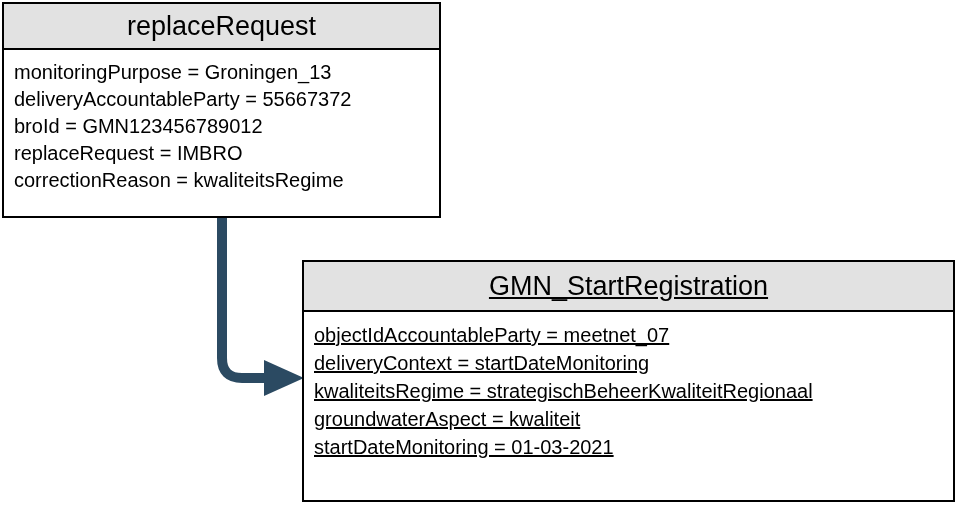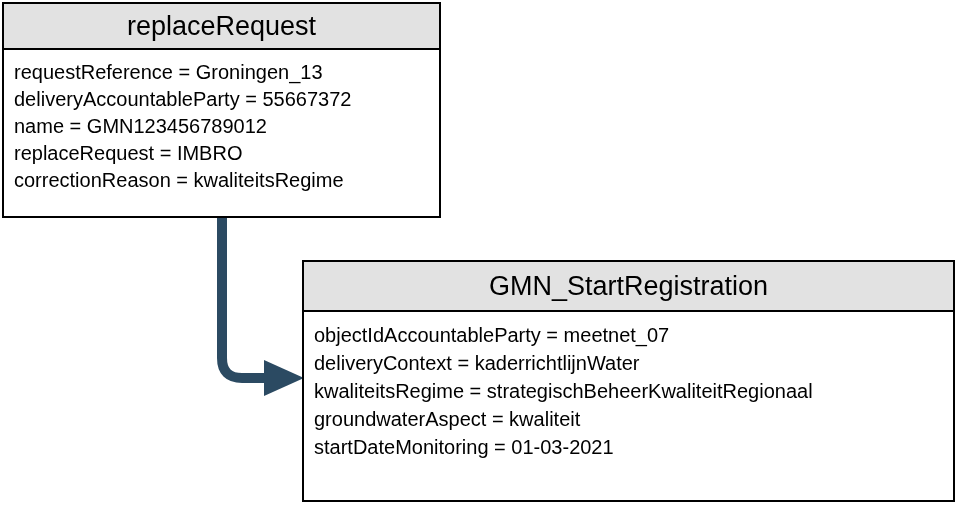--- a/index.html
+++ b/index.html
@@ -32,20 +32,21 @@
     left: 2px;
     top: 2px;
     width: 439px;
     height: 216px;
   }
   .box2 {
     left: 302px;
     top: 260px;
     width: 653px;
     height: 242px;
+    text-decoration: underline;
   }
   .uml-header {
     box-sizing: border-box;
     border-bottom: 2px solid #000000;
     background: #e2e2e2;
     text-align: center;
     font-size: 27px;
     color: #000000;
     overflow: hidden;
     white-space: nowrap;
@@ -71,32 +72,32 @@
 <div class="canvas">
 
   <svg class="arrow-layer" viewBox="0 0 962 508">
     <path d="M 222 217 L 222 358 Q 222 378 242 378 L 266 378" fill="none" stroke-width="10" stroke="#2b4a62"></path>
     <polygon points="264,360 264,396 304,378" fill="#2b4a62"></polygon>
   </svg>
 
   <div class="uml-box box1">
     <div class="uml-header">replaceRequest</div>
     <div class="uml-body">
-      <div class="attr">requestReference = Groningen_13</div>
+      <div class="attr">monitoringPurpose = Groningen_13</div>
       <div class="attr">deliveryAccountableParty = 55667372</div>
-      <div class="attr">name = GMN123456789012</div>
+      <div class="attr">broId = GMN123456789012</div>
       <div class="attr">replaceRequest = IMBRO</div>
       <div class="attr">correctionReason = kwaliteitsRegime</div>
     </div>
   </div>
 
   <div class="uml-box box2">
     <div class="uml-header">GMN_StartRegistration</div>
     <div class="uml-body">
       <div class="attr">objectIdAccountableParty = meetnet_07</div>
-      <div class="attr">deliveryContext = kaderrichtlijnWater</div>
+      <div class="attr">deliveryContext = startDateMonitoring</div>
       <div class="attr">kwaliteitsRegime = strategischBeheerKwaliteitRegionaal</div>
       <div class="attr">groundwaterAspect = kwaliteit</div>
       <div class="attr">startDateMonitoring = 01-03-2021</div>
     </div>
   </div>
 
 </div>
 
 </body></html>

